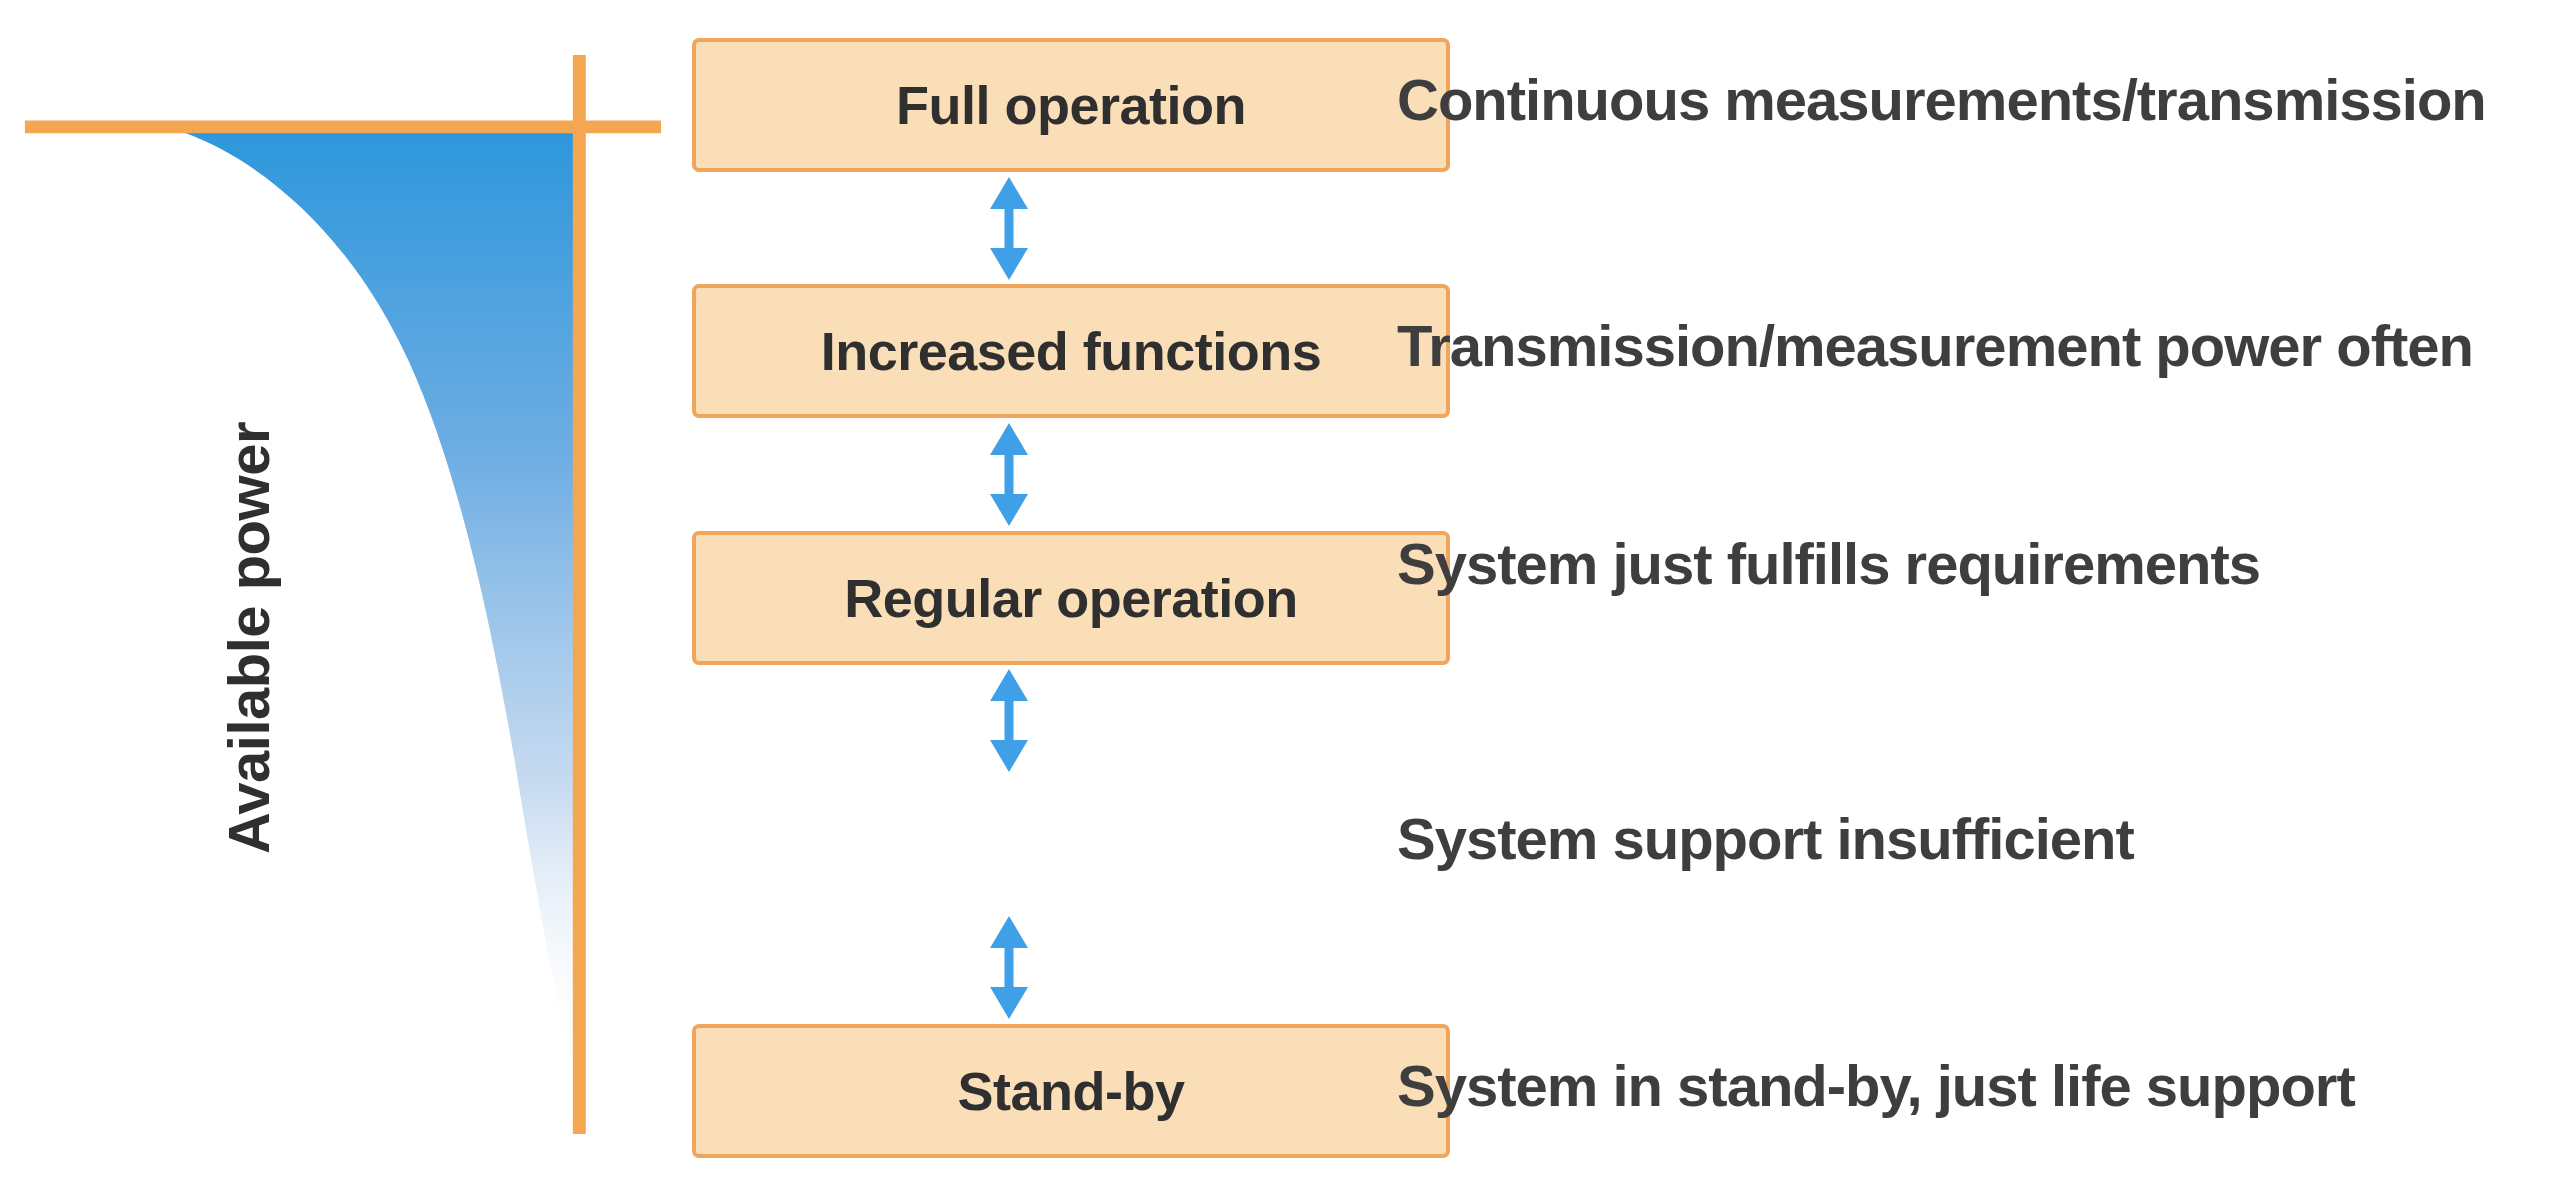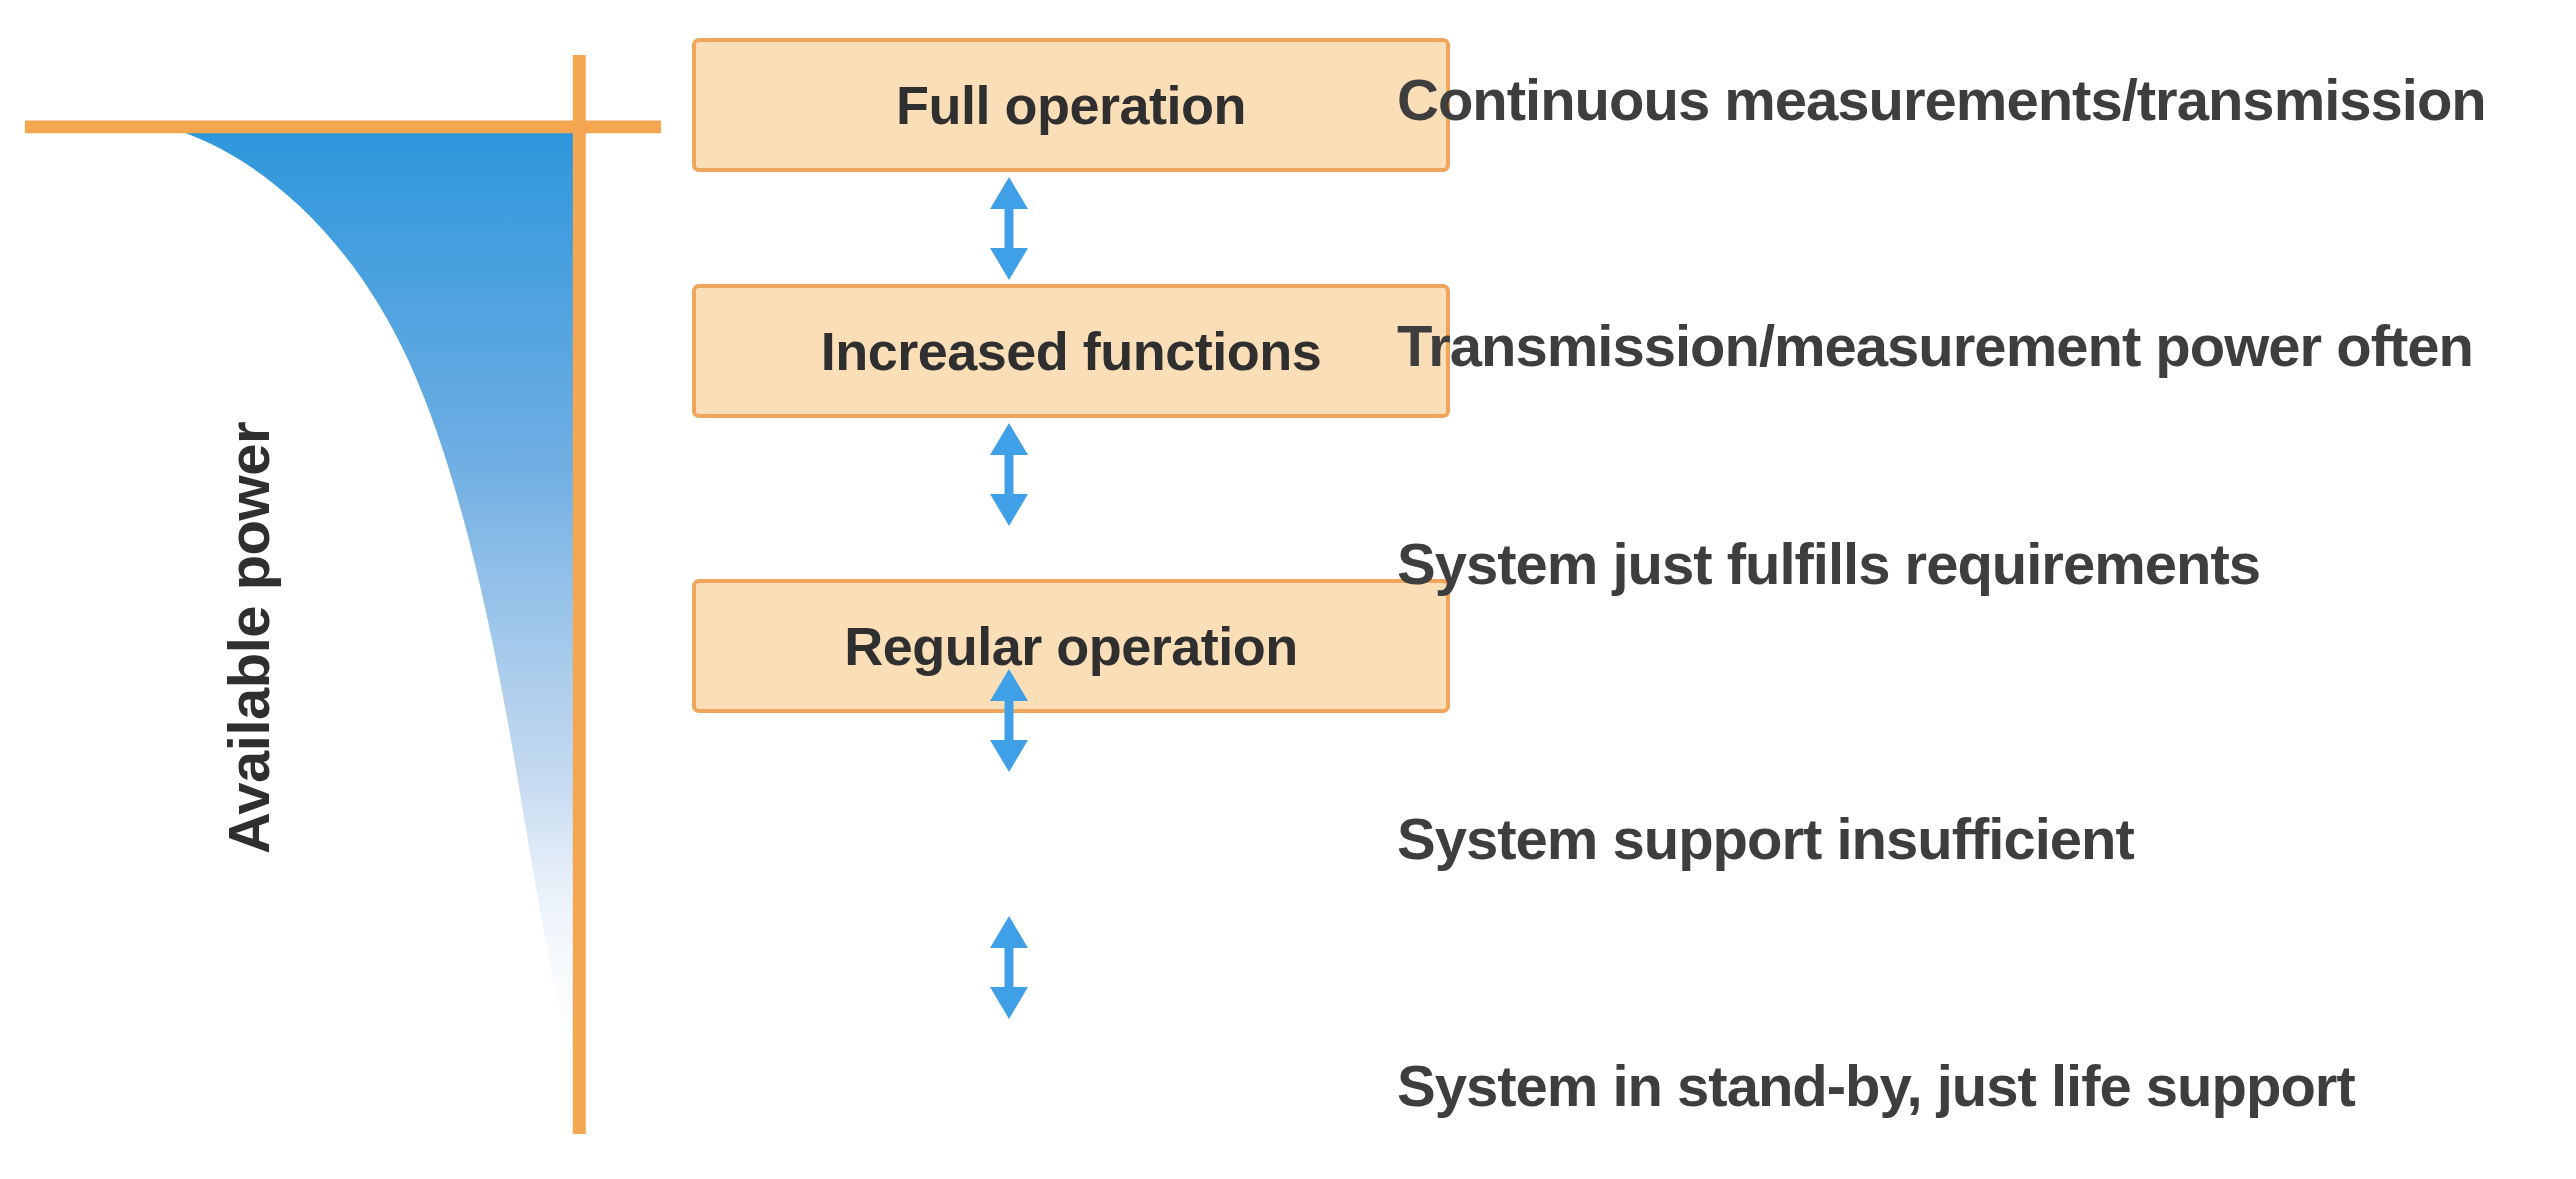--- a/index.html
+++ b/index.html
@@ -52,21 +52,21 @@
     align-items: center;
     justify-content: center;
     font-size: 54px;
     font-weight: bold;
     letter-spacing: -0.5px;
     color: var(--label-text, #333333);
     white-space: nowrap;
   }
   .mode-box.r0 { top: 38px; }
   .mode-box.r1 { top: 284px; }
-  .mode-box.r2 { top: 531px; margin-top: 48px; }
+  .mode-box.r2 { top: 531px; }
   .mode-box.r3 { top: 777px; }
   .mode-box.r4 { top: 1024px; }
   
   .connector {
     position: absolute;
     left: 987px;
     width: 44px;
     height: 105px;
   }
   .connector.c0 { top: 176px; }
@@ -120,20 +120,23 @@
 
   <div class="mode-box r0">
     <span>Full operation</span>
   </div>
   <div class="mode-box r1">
     <span>Increased functions</span>
   </div>
   <div class="mode-box r2">
     <span>Regular operation</span>
   </div>
+  <div class="mode-box r4">
+    <span>Stand-by</span>
+  </div>
 
   <svg class="connector c0" viewBox="0 0 44 105" xmlns="http://www.w3.org/2000/svg">
     <polygon points="22,1 3,33 41,33" style="fill: var(--arrow-blue, #3FA0E8);"></polygon>
     <polygon points="22,104 3,72 41,72" style="fill: var(--arrow-blue, #3FA0E8);"></polygon>
     <rect x="17.5" y="29" width="9" height="47" style="fill: var(--arrow-blue, #3FA0E8);"></rect>
   </svg>
   <svg class="connector c1" viewBox="0 0 44 105" xmlns="http://www.w3.org/2000/svg">
     <polygon points="22,1 3,33 41,33" style="fill: var(--arrow-blue, #3FA0E8);"></polygon>
     <polygon points="22,104 3,72 41,72" style="fill: var(--arrow-blue, #3FA0E8);"></polygon>
     <rect x="17.5" y="29" width="9" height="47" style="fill: var(--arrow-blue, #3FA0E8);"></rect>

